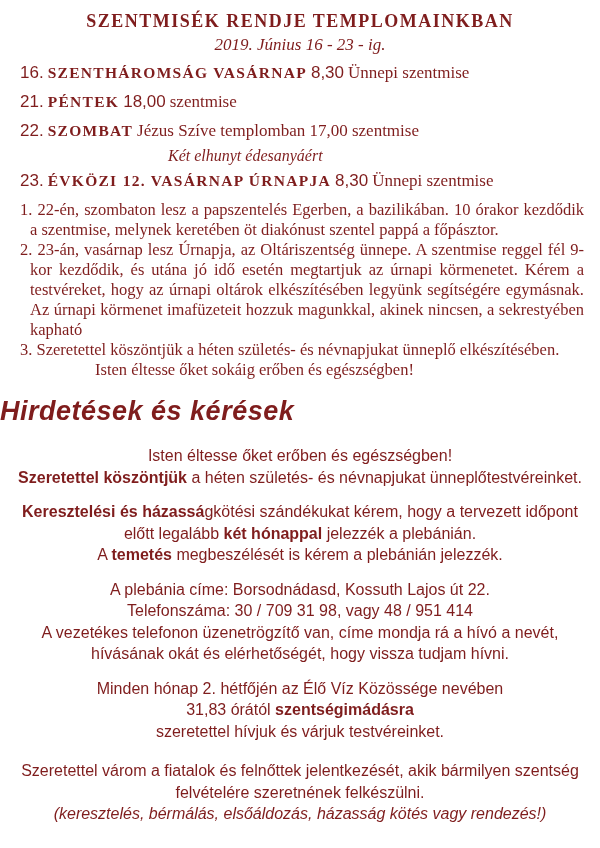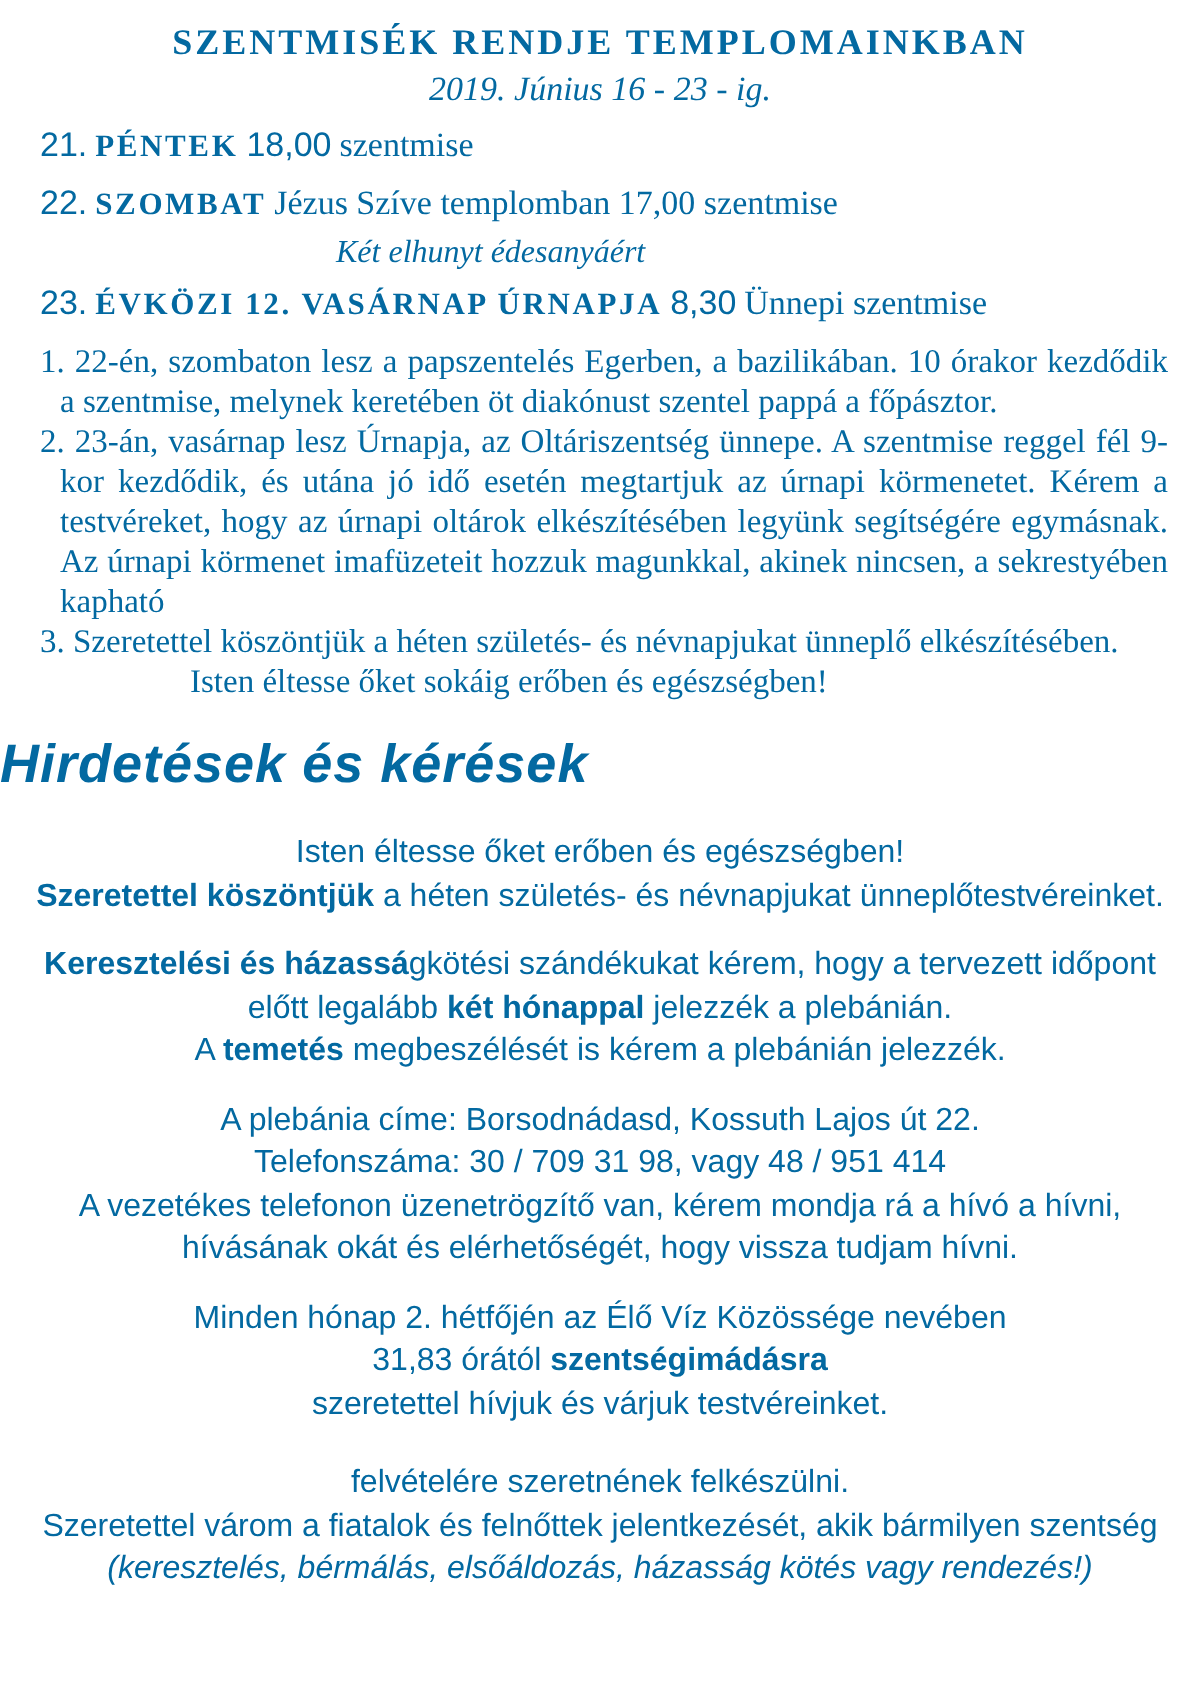--- a/index.html
+++ b/index.html
@@ -1,17 +1,17 @@
 <!DOCTYPE html>
 <html><head>
 <meta charset="utf-8">
 <style>
   html,body{margin:0;padding:0;background:#ffffff;}
   .page{
-    width:600px;height:848px;background:#ffffff;color:#0369a1;
+    width:600px;height:848px;background:#ffffff;color:#7f1d1d;
     overflow:hidden;position:relative;
     font-family:"Liberation Serif",serif;
   }
   
   .doc-title{
     margin-top:11px;text-align:center;
     font-family:"Liberation Serif",serif;font-weight:bold;
     font-size:18px;letter-spacing:1.5px;
   }
   .doc-subtitle{
@@ -56,20 +56,26 @@
 </head>
 <body>
 
 <div class="page">
 
   <div class="doc-title">SZENTMISÉK RENDJE TEMPLOMAINKBAN</div>
   <div class="doc-subtitle">2019.  Június 16 - 23 - ig.</div>
 
   <div class="schedule">
     <div class="sched-row">
+      <span class="sched-num">16.</span>
+      <span class="sched-day">SZENTHÁROMSÁG VASÁRNAP</span>
+      <span class="sched-time">8,30</span>
+      <span class="sched-tail">Ünnepi szentmise</span>
+    </div>
+    <div class="sched-row">
       <span class="sched-num">21.</span>
       <span class="sched-day">PÉNTEK</span>
       <span class="sched-time">18,00</span>
       <span class="sched-tail">szentmise</span>
     </div>
     <div class="sched-row">
       <span class="sched-num">22.</span>
       <span class="sched-day">SZOMBAT</span>
       <span class="sched-mid">Jézus Szíve templomban 17,00 szentmise</span>
     </div>
@@ -109,33 +115,33 @@
     </p>
 
     <p>
       <span><b>Keresztelési és házassá</b><span>gkötési szándékukat kérem, hogy a tervezett időpont előtt legalább </span><b>két hónappal</b><span> jelezzék a plebánián.</span></span>
       <span class="line"><span>A </span><b>temetés</b><span> megbeszélését is kérem a plebánián jelezzék.</span></span>
     </p>
 
     <p>
       <span class="line">A plebánia címe: Borsodnádasd, Kossuth Lajos út 22.</span>
       <span class="line">Telefonszáma: 30 / 709 31 98, vagy 48 / 951 414</span>
-      <span class="line">A vezetékes telefonon üzenetrögzítő van, kérem mondja rá a hívó a hívni,</span>
+      <span class="line">A vezetékes telefonon üzenetrögzítő van, címe mondja rá a hívó a nevét,</span>
       <span class="line">hívásának okát és elérhetőségét, hogy vissza tudjam hívni.</span>
     </p>
 
     <p>
       <span class="line">Minden hónap 2. hétfőjén az Élő Víz Közössége nevében</span>
       <span class="line"><span>31,83 órától </span><b>szentségimádásra</b></span>
       <span class="line">szeretettel hívjuk és várjuk testvéreinket.</span>
     </p>
 
     <p class="first">
+      <span class="line">Szeretettel várom a fiatalok és felnőttek jelentkezését, akik bármilyen szentség</span>
       <span class="line">felvételére szeretnének felkészülni.</span>
-      <span class="line">Szeretettel várom a fiatalok és felnőttek jelentkezését, akik bármilyen szentség</span>
     </p>
 
     <p class="tight">
       <span class="italic">(keresztelés, bérmálás, elsőáldozás, házasság kötés vagy rendezés!)</span>
       
     </p>
 
   </div>
 
 </div>

